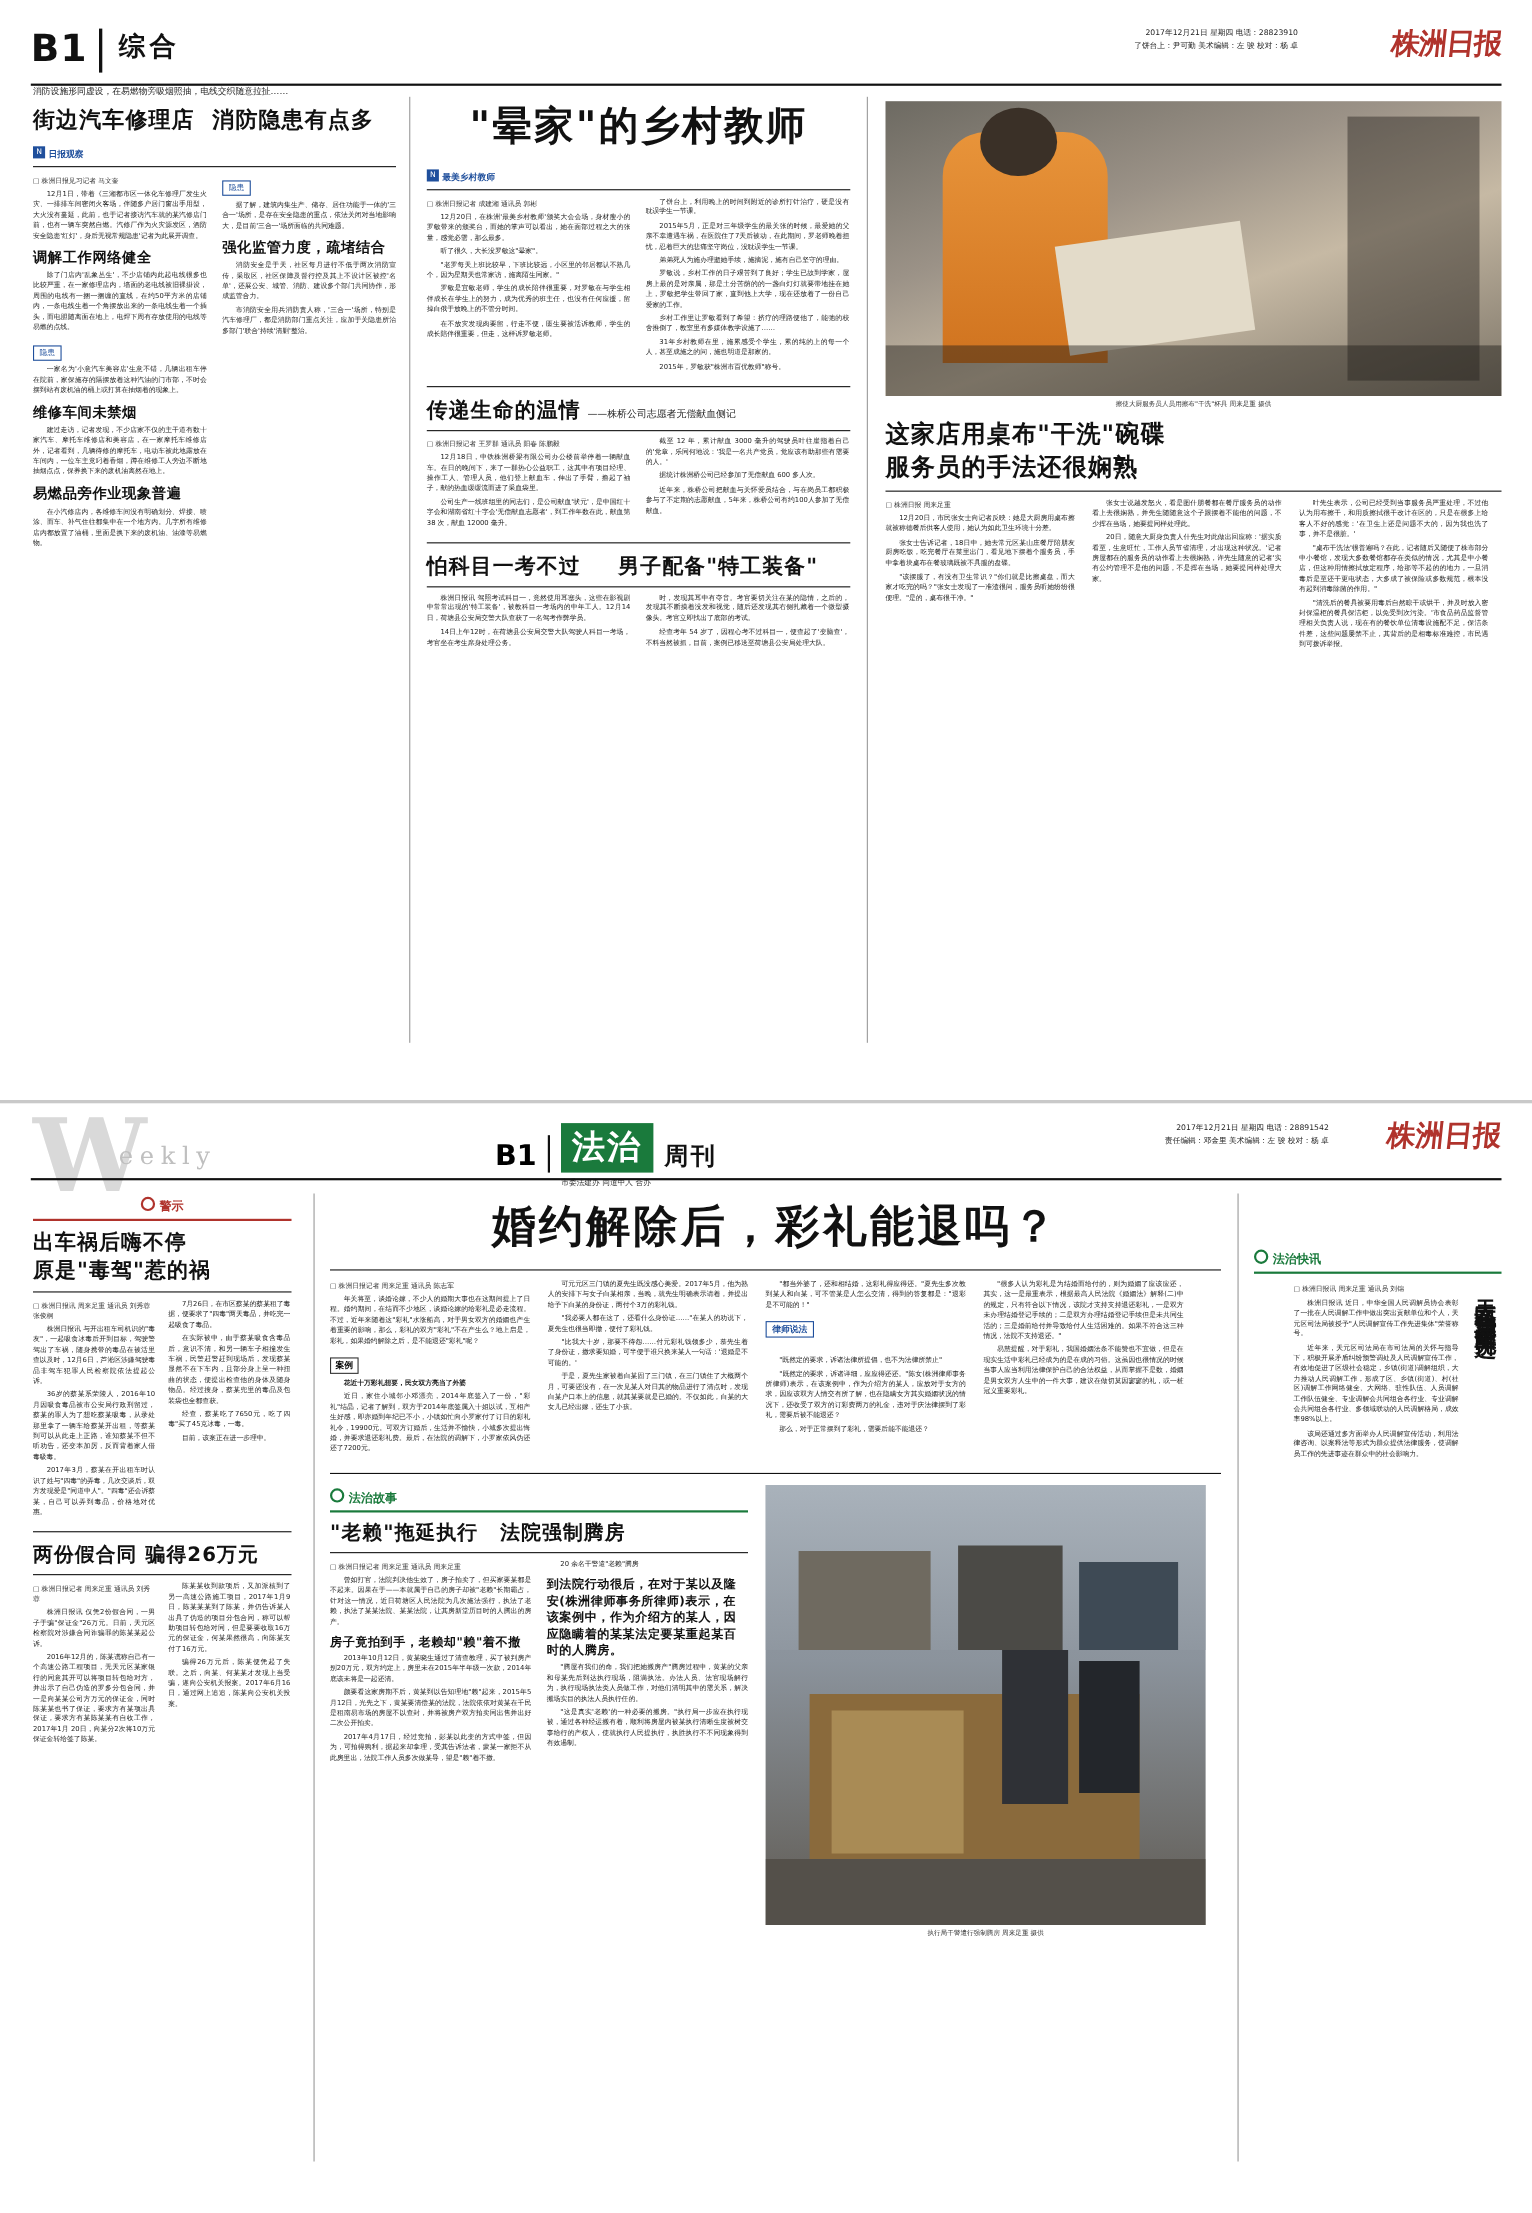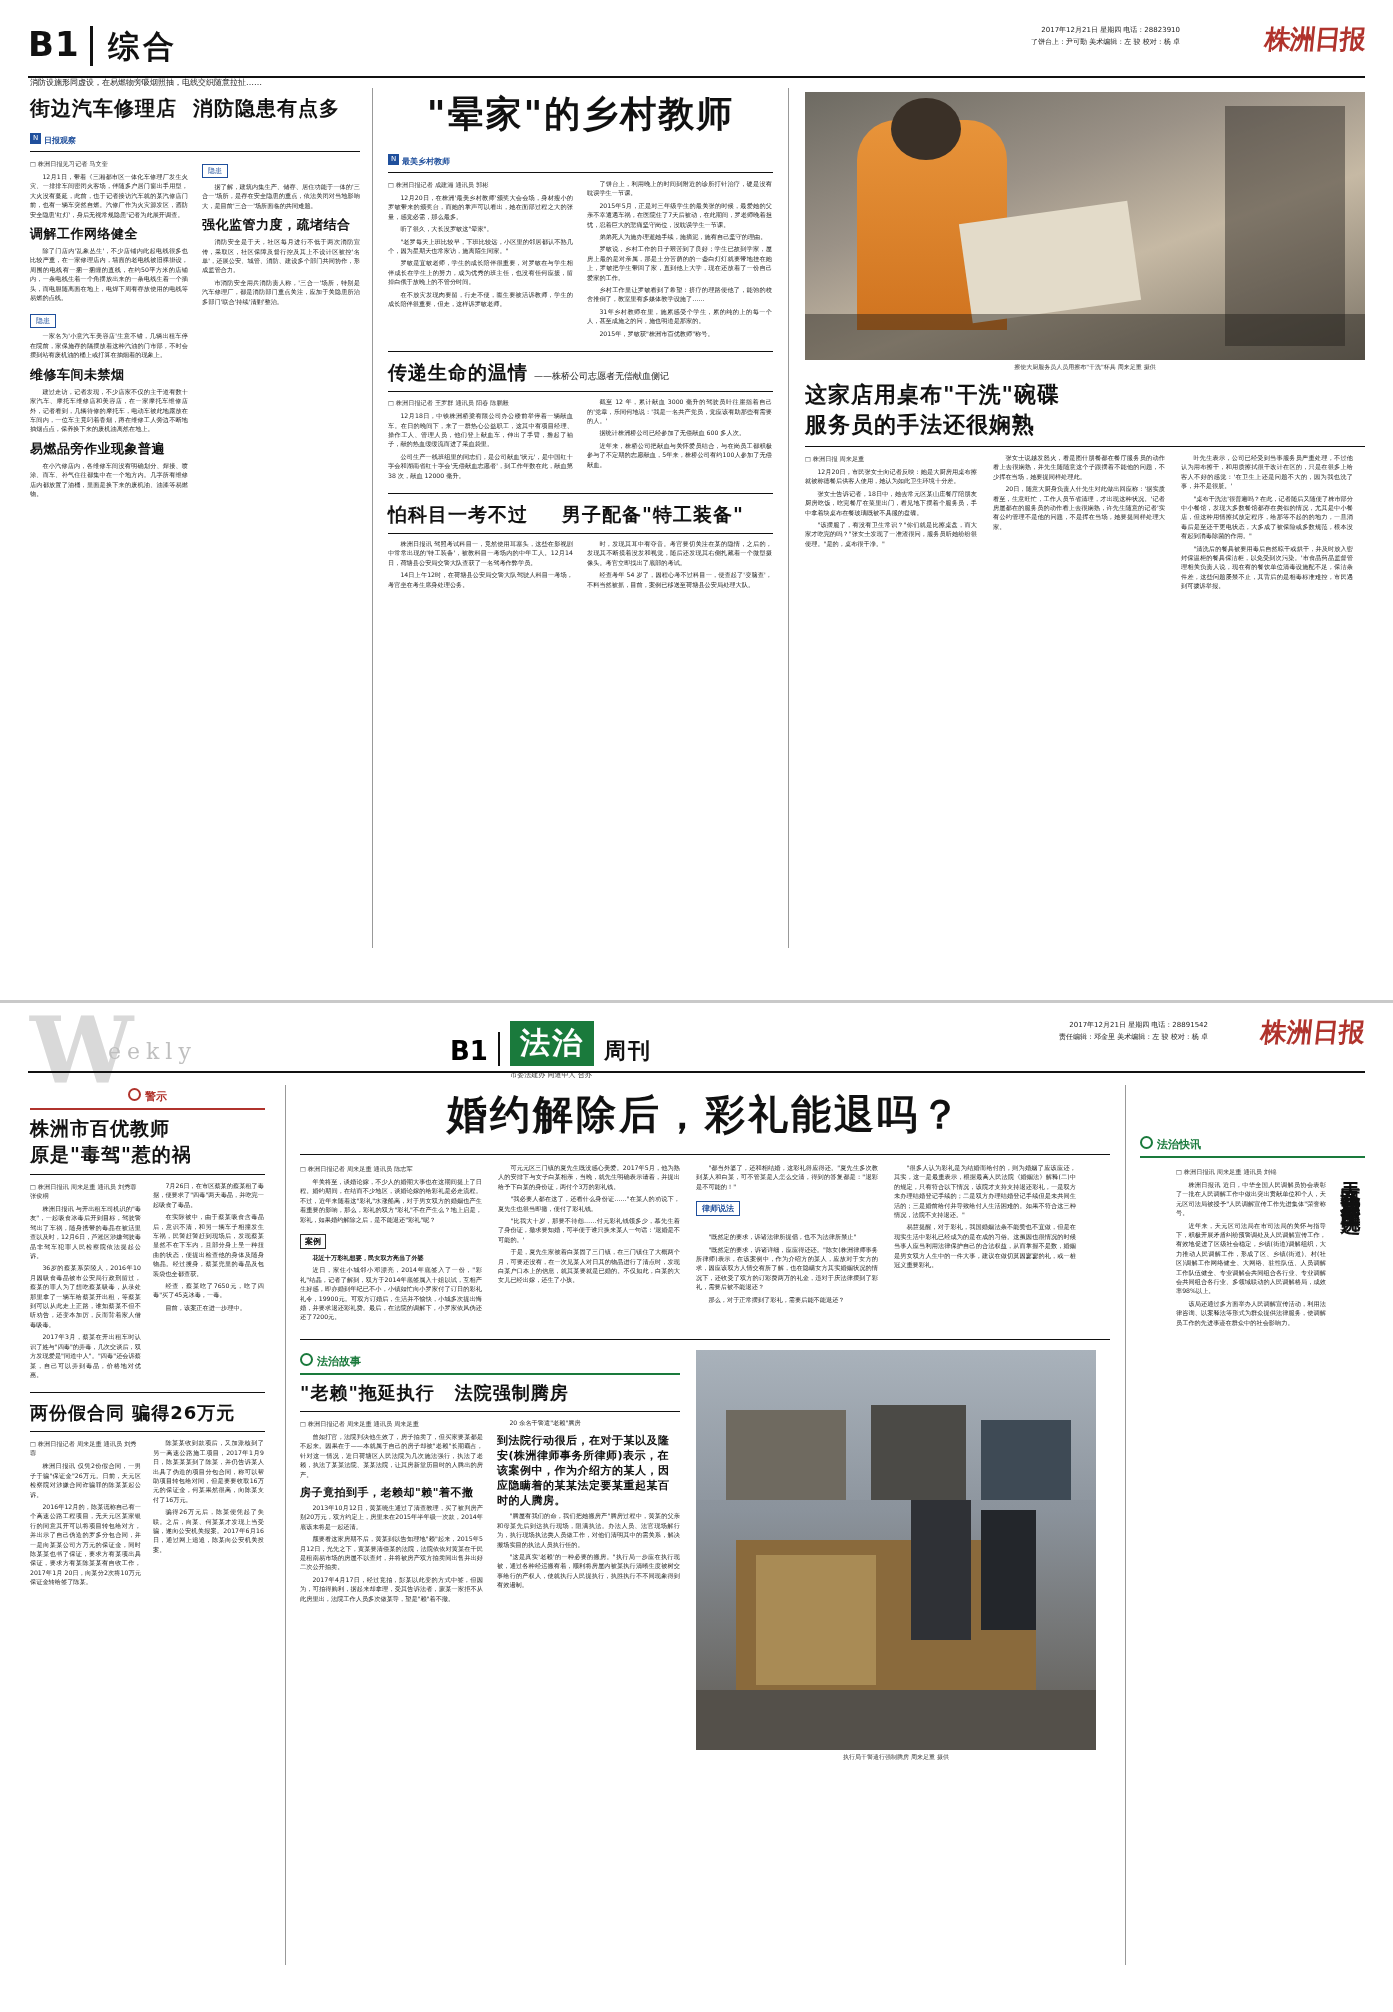--- a/index.html
+++ b/index.html
@@ -8,21 +8,21 @@
   .sheet{position:absolute;left:0;width:1393px;background:#fff;}
   .sheetA{top:0;height:1000px;}
   .sheetB{top:1000px;height:1012px;border-top:3px solid #c9c9c9;}
   .tiny{font-size:6.2px;line-height:9.4px;color:#222;text-align:justify;}
   .tiny p{margin:0 0 3px 0;text-indent:12.4px;}
 
   
   .mast{position:absolute;left:28px;top:22px;width:1337px;height:52px;}
   .mast .pg{font-size:34px;font-weight:bold;letter-spacing:1px;color:#111;position:absolute;left:0;top:2px;}
   .mast .vbar{position:absolute;left:62px;top:4px;width:3px;height:40px;background:#111;}
-  .mast .sect{position:absolute;left:80px;top:4px;font-size:31px;font-weight:bold;color:#111;letter-spacing:4px;}
+  .mast .sect{position:absolute;left:80px;top:4px;font-size:24px;font-weight:bold;color:#111;letter-spacing:4px;}
   .mast .meta{position:absolute;right:185px;top:2px;text-align:right;font-size:7px;line-height:12px;color:#222;}
   .mast .logo{position:absolute;right:0;top:0px;font-size:26px;font-weight:bold;color:#b0332c;letter-spacing:-1px;
       font-family:"DejaVu Serif","Liberation Serif",serif;transform:skewX(-6deg);}
   .rule{position:absolute;background:#111;}
 
   
   .lead{position:absolute;font-size:8px;line-height:13px;color:#222;text-align:justify;}
   h2.hl{font-size:20px;font-weight:bold;color:#111;margin:0;letter-spacing:1px;}
   h3.sub{font-size:13px;font-weight:bold;color:#111;margin:0;letter-spacing:.5px;}
   .tagbox{display:inline-block;border:1px solid #1f4f9c;color:#1f4f9c;font-size:7px;padding:1px 5px;}
@@ -270,21 +270,21 @@
       <div>2017年12月21日  星期四  电话：28891542</div>
       <div>责任编辑：邓金里   美术编辑：左 骏   校对：杨 卓</div>
     </div>
     <div style="position:absolute;right:28px;top:12px;font-size:26px;font-weight:bold;color:#b0332c;font-family:'DejaVu Serif','Liberation Serif',serif;transform:skewX(-6deg);">株洲日报</div>
 
     <div class="rule" style="left:28px;top:68px;width:1337px;height:2px;"></div>
 
     <div style="position:absolute;left:30px;top:82px;width:235px;">
       <div style="text-align:center;"><span class="bullet"></span><span class="secthead">警示</span></div>
       <div class="redrule" style="margin:4px 0 6px 0;"></div>
-      <h2 class="hl" style="font-size:19px;">株洲市百优教师</h2>
+      <h2 class="hl" style="font-size:19px;">出车祸后嗨不停</h2>
       <h2 class="hl" style="font-size:19px;">原是"毒驾"惹的祸</h2>
       <div class="hrthin" style="margin:6px 0;"></div>
       <div style="display:flex;gap:12px;">
         <div style="width:111px;">
           <div class="byline">□ 株洲日报讯  周来足重  通讯员  刘秀蓉  张俊桐</div>
           <div class="tiny">
             <p>株洲日报讯   与开出租车司机识的"毒友"，一起吸食冰毒后开到目标，驾驶警驾出了车祸，随身携带的毒品在被活里查以及时，12月6日，芦淞区涉嫌驾驶毒品非驾车犯罪人民检察院依法提起公诉。</p>
             <p>36岁的蔡某系荣陵人，2016年10月因吸食毒品被市公安局行政刑留过，蔡某的罪人为了想吃蔡某吸毒，从录处那里拿了一辆车给蔡某开出租，等蔡某到可以从此走上正路，谁知蔡某不但不听劝告，还变本加厉，反而背着家人借毒吸毒。</p>
             <p>2017年3月，蔡某在开出租车时认识了姓与"四毒"的弄毒，几次交谈后，双方发现爱是"同道中人"。"四毒"还会诉蔡某，自己可以弄到毒品，价格地对优惠。</p>
           </div>

